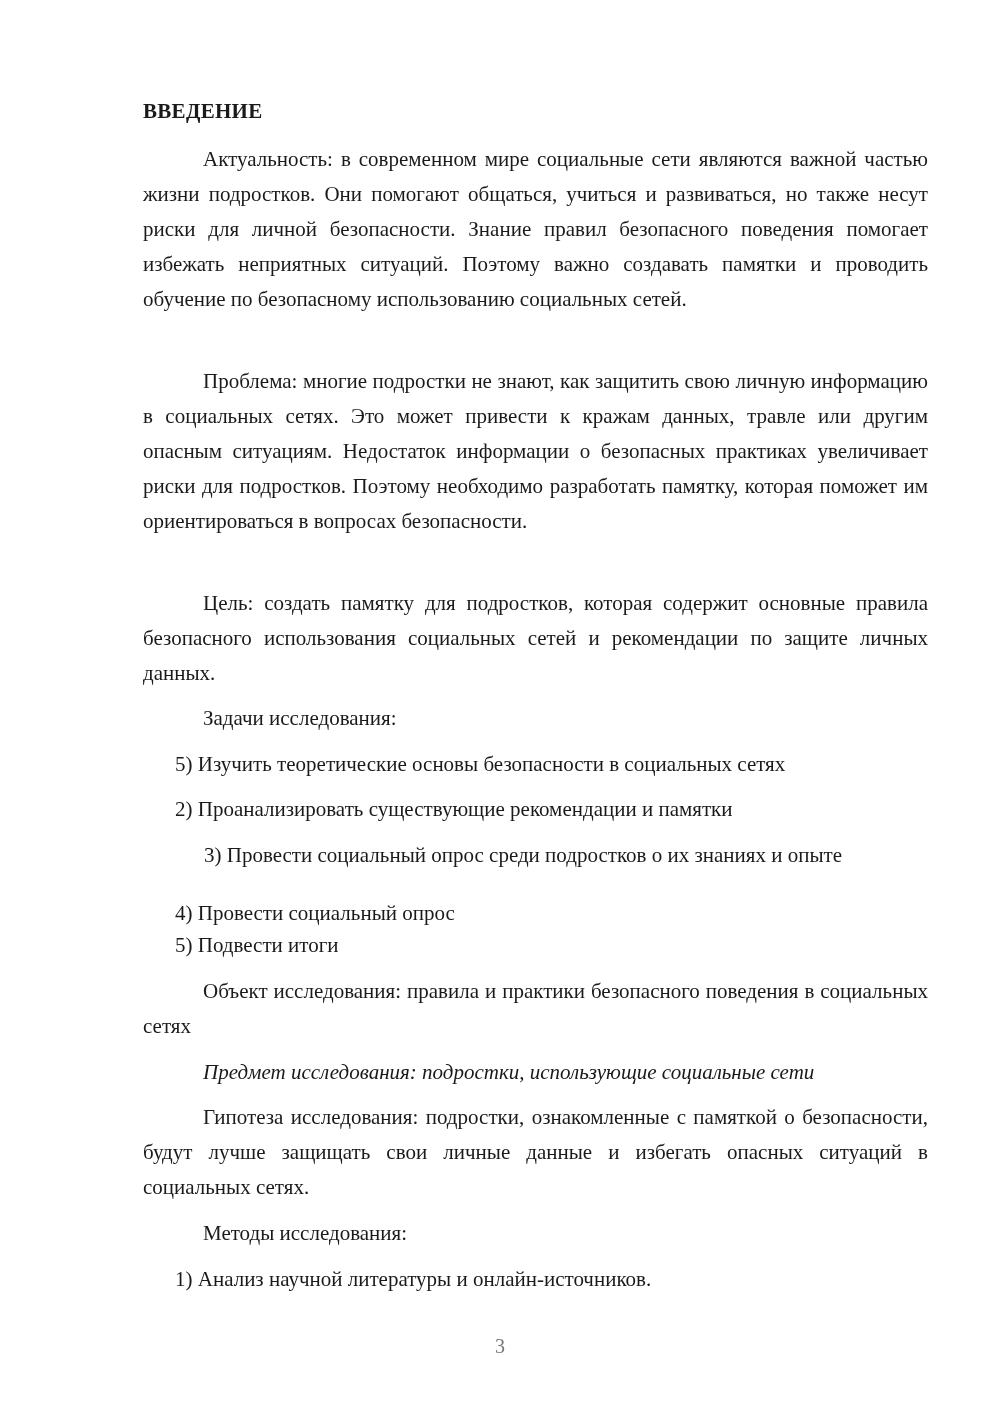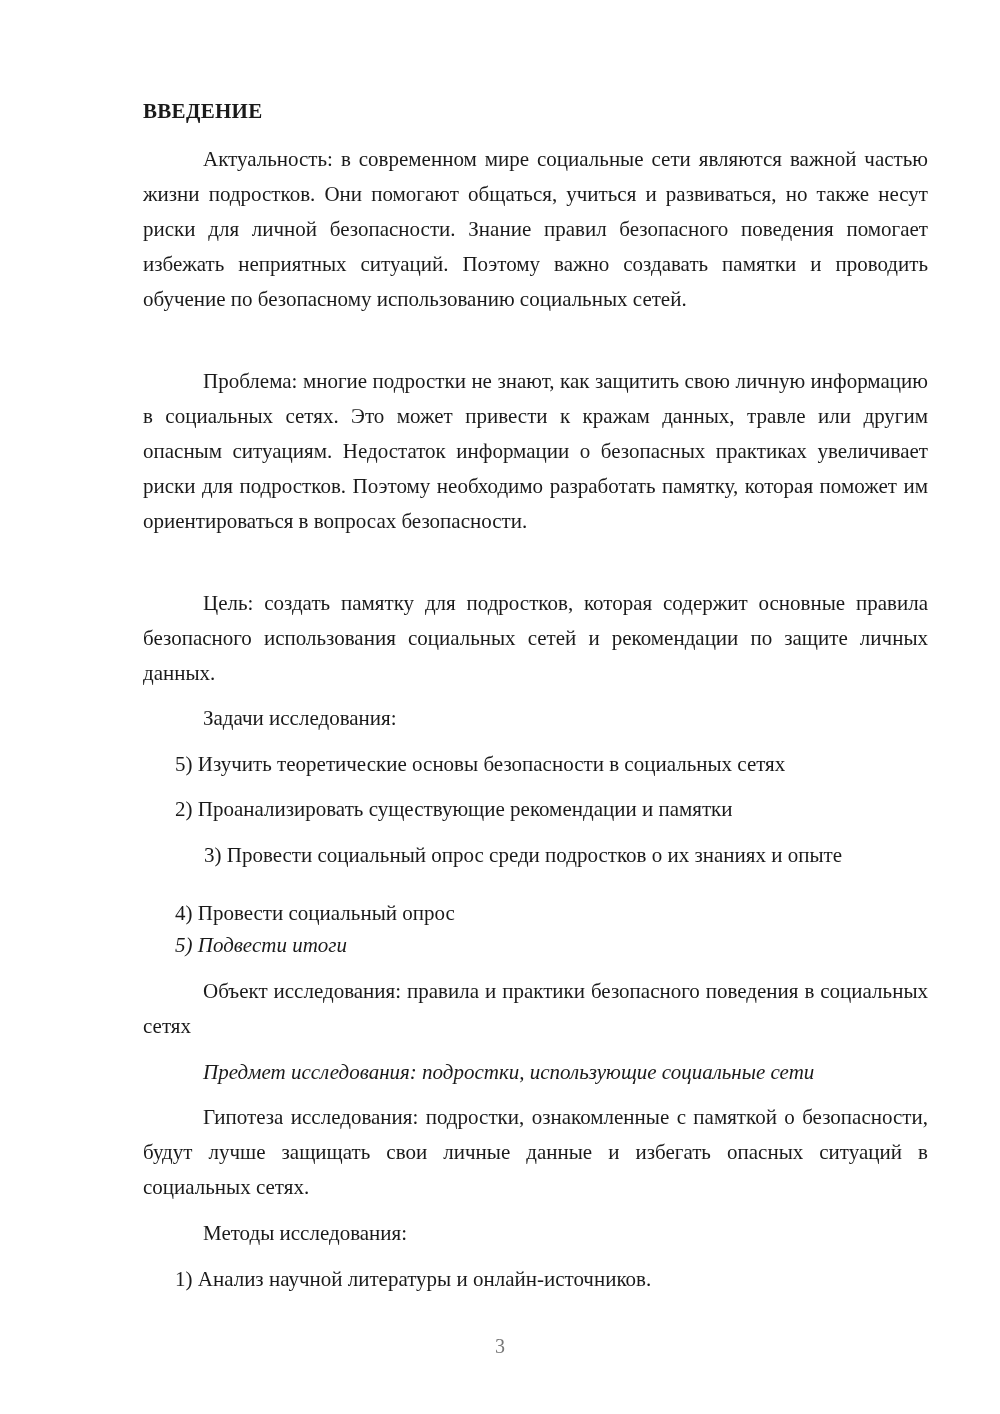--- a/index.html
+++ b/index.html
@@ -27,21 +27,21 @@
   <p class="para" style="top:364px;">Проблема: многие подростки не знают, как защитить свою личную информацию в социальных сетях. Это может привести к кражам данных, травле или другим опасным ситуациям. Недостаток информации о безопасных практиках увеличивает риски для подростков. Поэтому необходимо разработать памятку, которая поможет им ориентироваться в вопросах безопасности.</p>
 
   <p class="para" style="top:586px;">Цель: создать памятку для подростков, которая содержит основные правила безопасного использования социальных сетей и рекомендации по защите личных данных.</p>
 
   <p class="line indent" style="top:701px;">Задачи исследования:</p>
 
   <p class="line item" style="top:747px;">5) Изучить теоретические основы безопасности в социальных сетях</p>
   <p class="line item" style="top:792px;">2) Проанализировать существующие рекомендации и памятки</p>
   <p class="line item" style="top:838px;margin-left:29px;">3) Провести социальный опрос среди подростков о их знаниях и опыте</p>
   <p class="line item" style="top:883px;margin-top:13px;">4) Провести социальный опрос</p>
-  <p class="line item" style="top:928px;font-style:italic;">5) Подвести итоги</p>
+  <p class="line item" style="top:928px;">5) Подвести итоги</p>
 
   <p class="para" style="top:974px;">Объект исследования: правила и практики безопасного поведения в социальных сетях</p>
 
   <p class="line indent" style="top:1055px;font-style:italic;">Предмет исследования: подростки, использующие социальные сети</p>
 
   <p class="para" style="top:1100px;">Гипотеза исследования: подростки, ознакомленные с памяткой о безопасности, будут лучше защищать свои личные данные и избегать опасных ситуаций в социальных сетях.</p>
 
   <p class="line indent" style="top:1216px;">Методы исследования:</p>
 
   <p class="line item" style="top:1262px;">1) Анализ научной литературы и онлайн-источников.</p>

